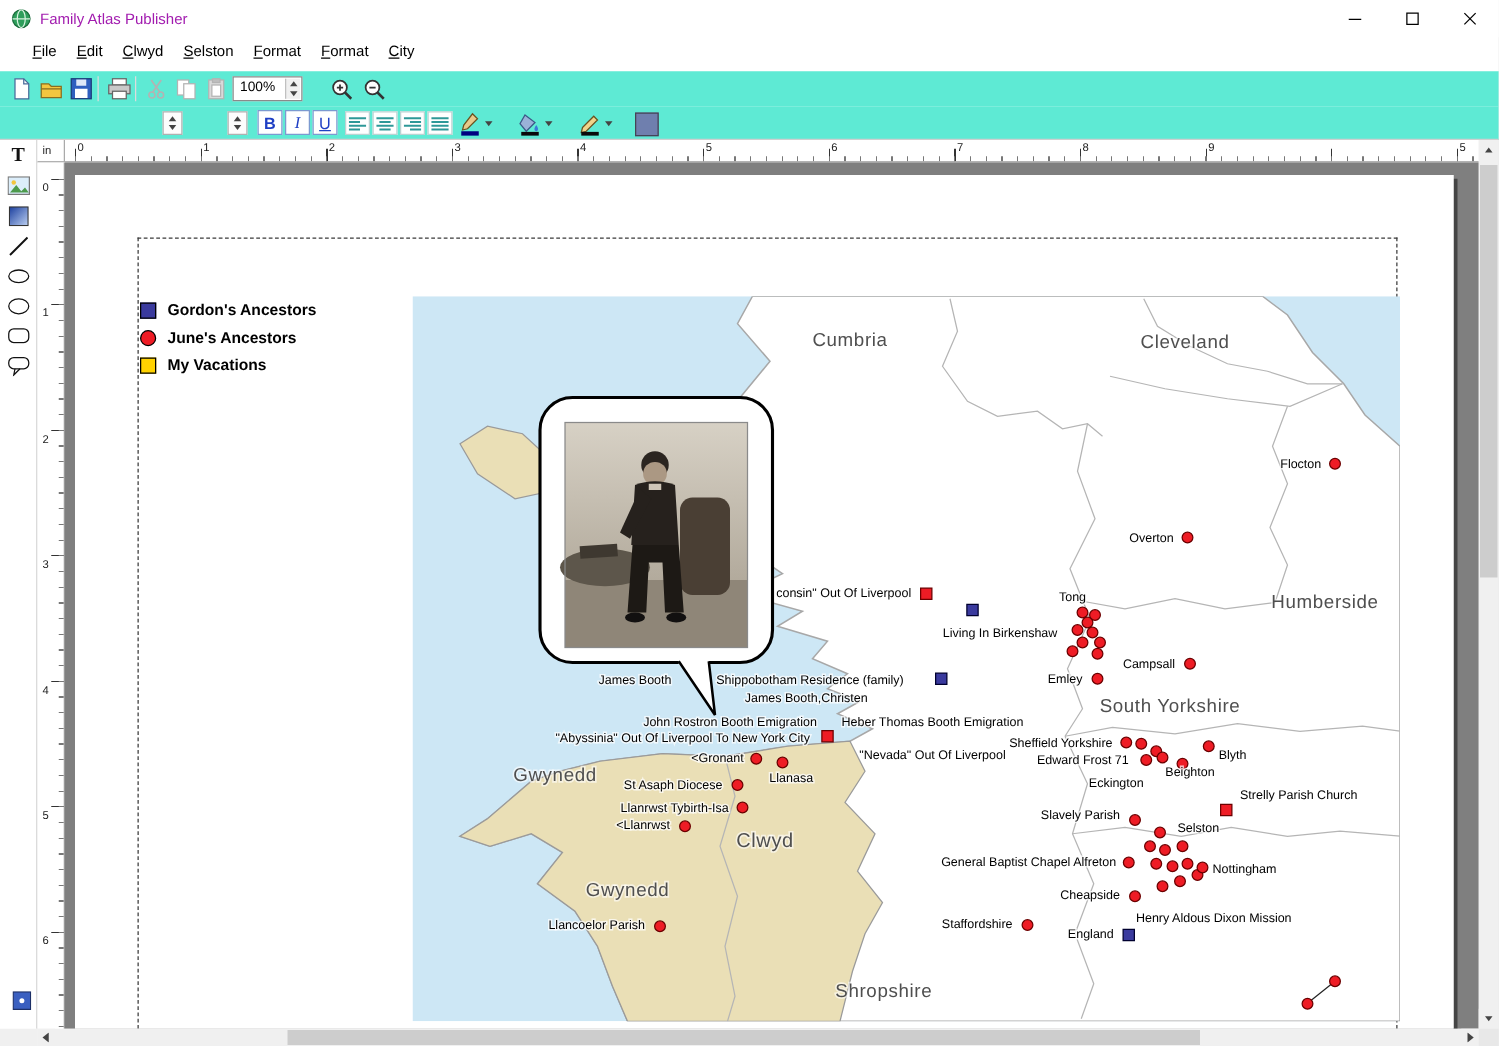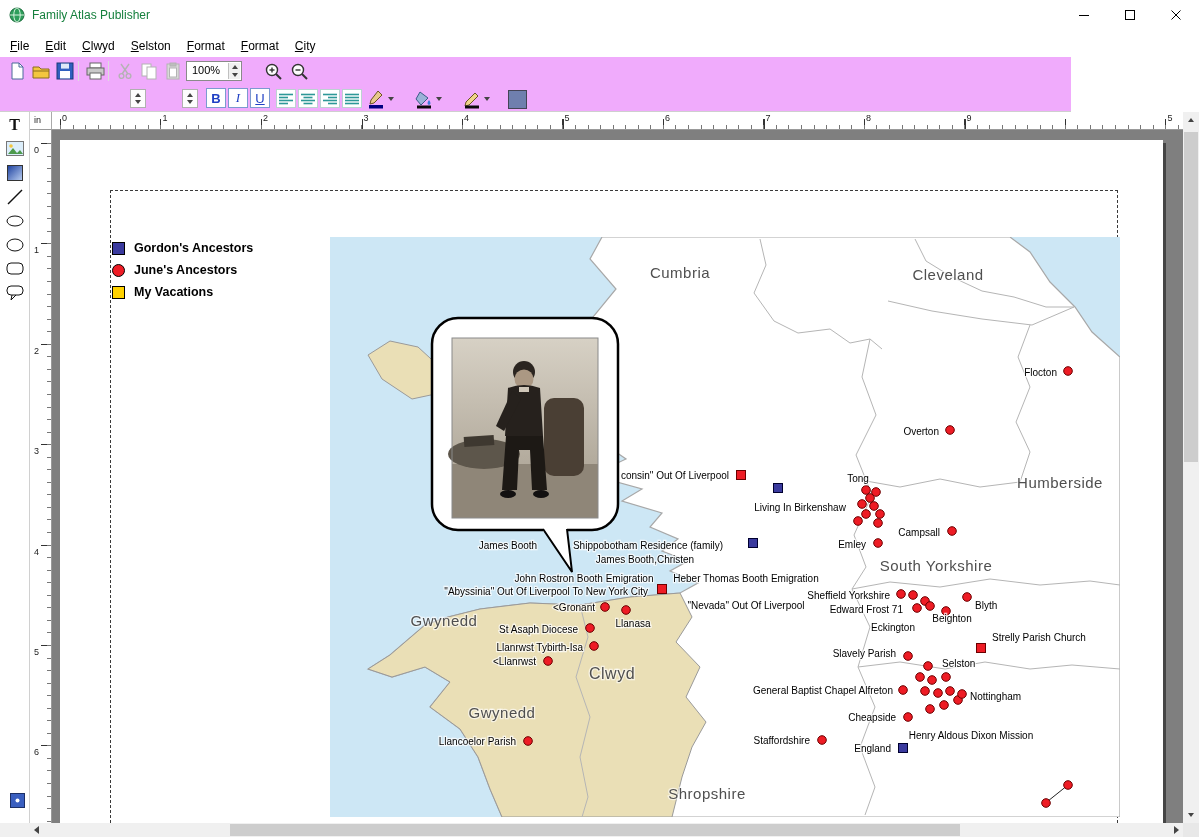--- a/index.html
+++ b/index.html
@@ -2,31 +2,31 @@
 <html><head>
 <meta charset="utf-8">
 <style>
   html,body{margin:0;padding:0;width:1199px;height:837px;overflow:hidden;
     font-family:"Liberation Sans",sans-serif;background:#fff;}
   #app{position:relative;width:1199px;height:837px;background:#fff;outline:1px solid #9a9a9a;}
 
   
   .titlebar{position:absolute;left:0;top:0;width:1199px;height:30px;background:#fff;display:flex;align-items:center;}
   .app-icon{margin-left:9px;width:16px;height:16px;}
-  .title-text{margin-left:7px;font-size:12px;color:#15803d;text-align:center;}
+  .title-text{margin-left:7px;font-size:12px;color:#a21caf;text-align:center;}
   .win-controls{margin-left:auto;display:flex;height:30px;}
   .win-btn{width:46px;height:30px;display:flex;align-items:center;justify-content:center;background:#fff;border:none;}
 
   
-  .menubar{position:absolute;left:0;top:30px;width:1199px;height:27px;background:#fff;display:flex;align-items:flex-end;padding-left:2px;box-sizing:border-box;}
+  .menubar{position:absolute;left:0;top:30px;width:1199px;height:27px;background:#fff;display:flex;align-items:flex-start;padding-left:18px;box-sizing:border-box;}
   .menu-item{display:inline-block;padding:4px 8px;font-size:12px;color:#000;}
   .menu-item::first-letter{text-decoration:underline;}
 
   
-  .tb{position:absolute;left:0;width:1071px;background:#f0abfc;}
+  .tb{position:absolute;left:0;width:1199px;background:#5eead4;}
   .tb1{top:57px;height:28px;}
   .tb2{top:85px;height:27px;border-bottom:1px solid #cfcfcf;box-sizing:border-box;}
   .tbtn{position:absolute;top:3px;width:22px;height:22px;display:flex;align-items:center;justify-content:center;background:transparent;border:none;padding:0;}
   .vsep{position:absolute;top:4px;width:1px;height:20px;background:#dcdcdc;}
   .zoom-combo{position:absolute;top:4px;width:56px;height:20px;border:1px solid #8a8a8a;background:#fff;box-sizing:border-box;}
   .zoom-combo .zval{position:absolute;left:5px;top:2px;font-size:11px;color:#000;}
   .spin{position:absolute;right:1px;top:1px;width:12px;height:16px;display:flex;flex-direction:column;align-items:center;justify-content:space-between;padding:2px 0;box-sizing:border-box;background:#f0f0f0;border-left:1px solid #c0c0c0;}
   .tri-up{width:0;height:0;border-left:3px solid transparent;border-right:3px solid transparent;border-bottom:4px solid #444;}
   .tri-down{width:0;height:0;border-left:3px solid transparent;border-right:3px solid transparent;border-top:4px solid #444;}
   .stepper{position:absolute;top:4px;width:16px;height:19px;border:1px solid #b0b0b0;background:#fdfdfd;display:flex;flex-direction:column;align-items:center;justify-content:space-between;padding:3px 0;box-sizing:border-box;}

